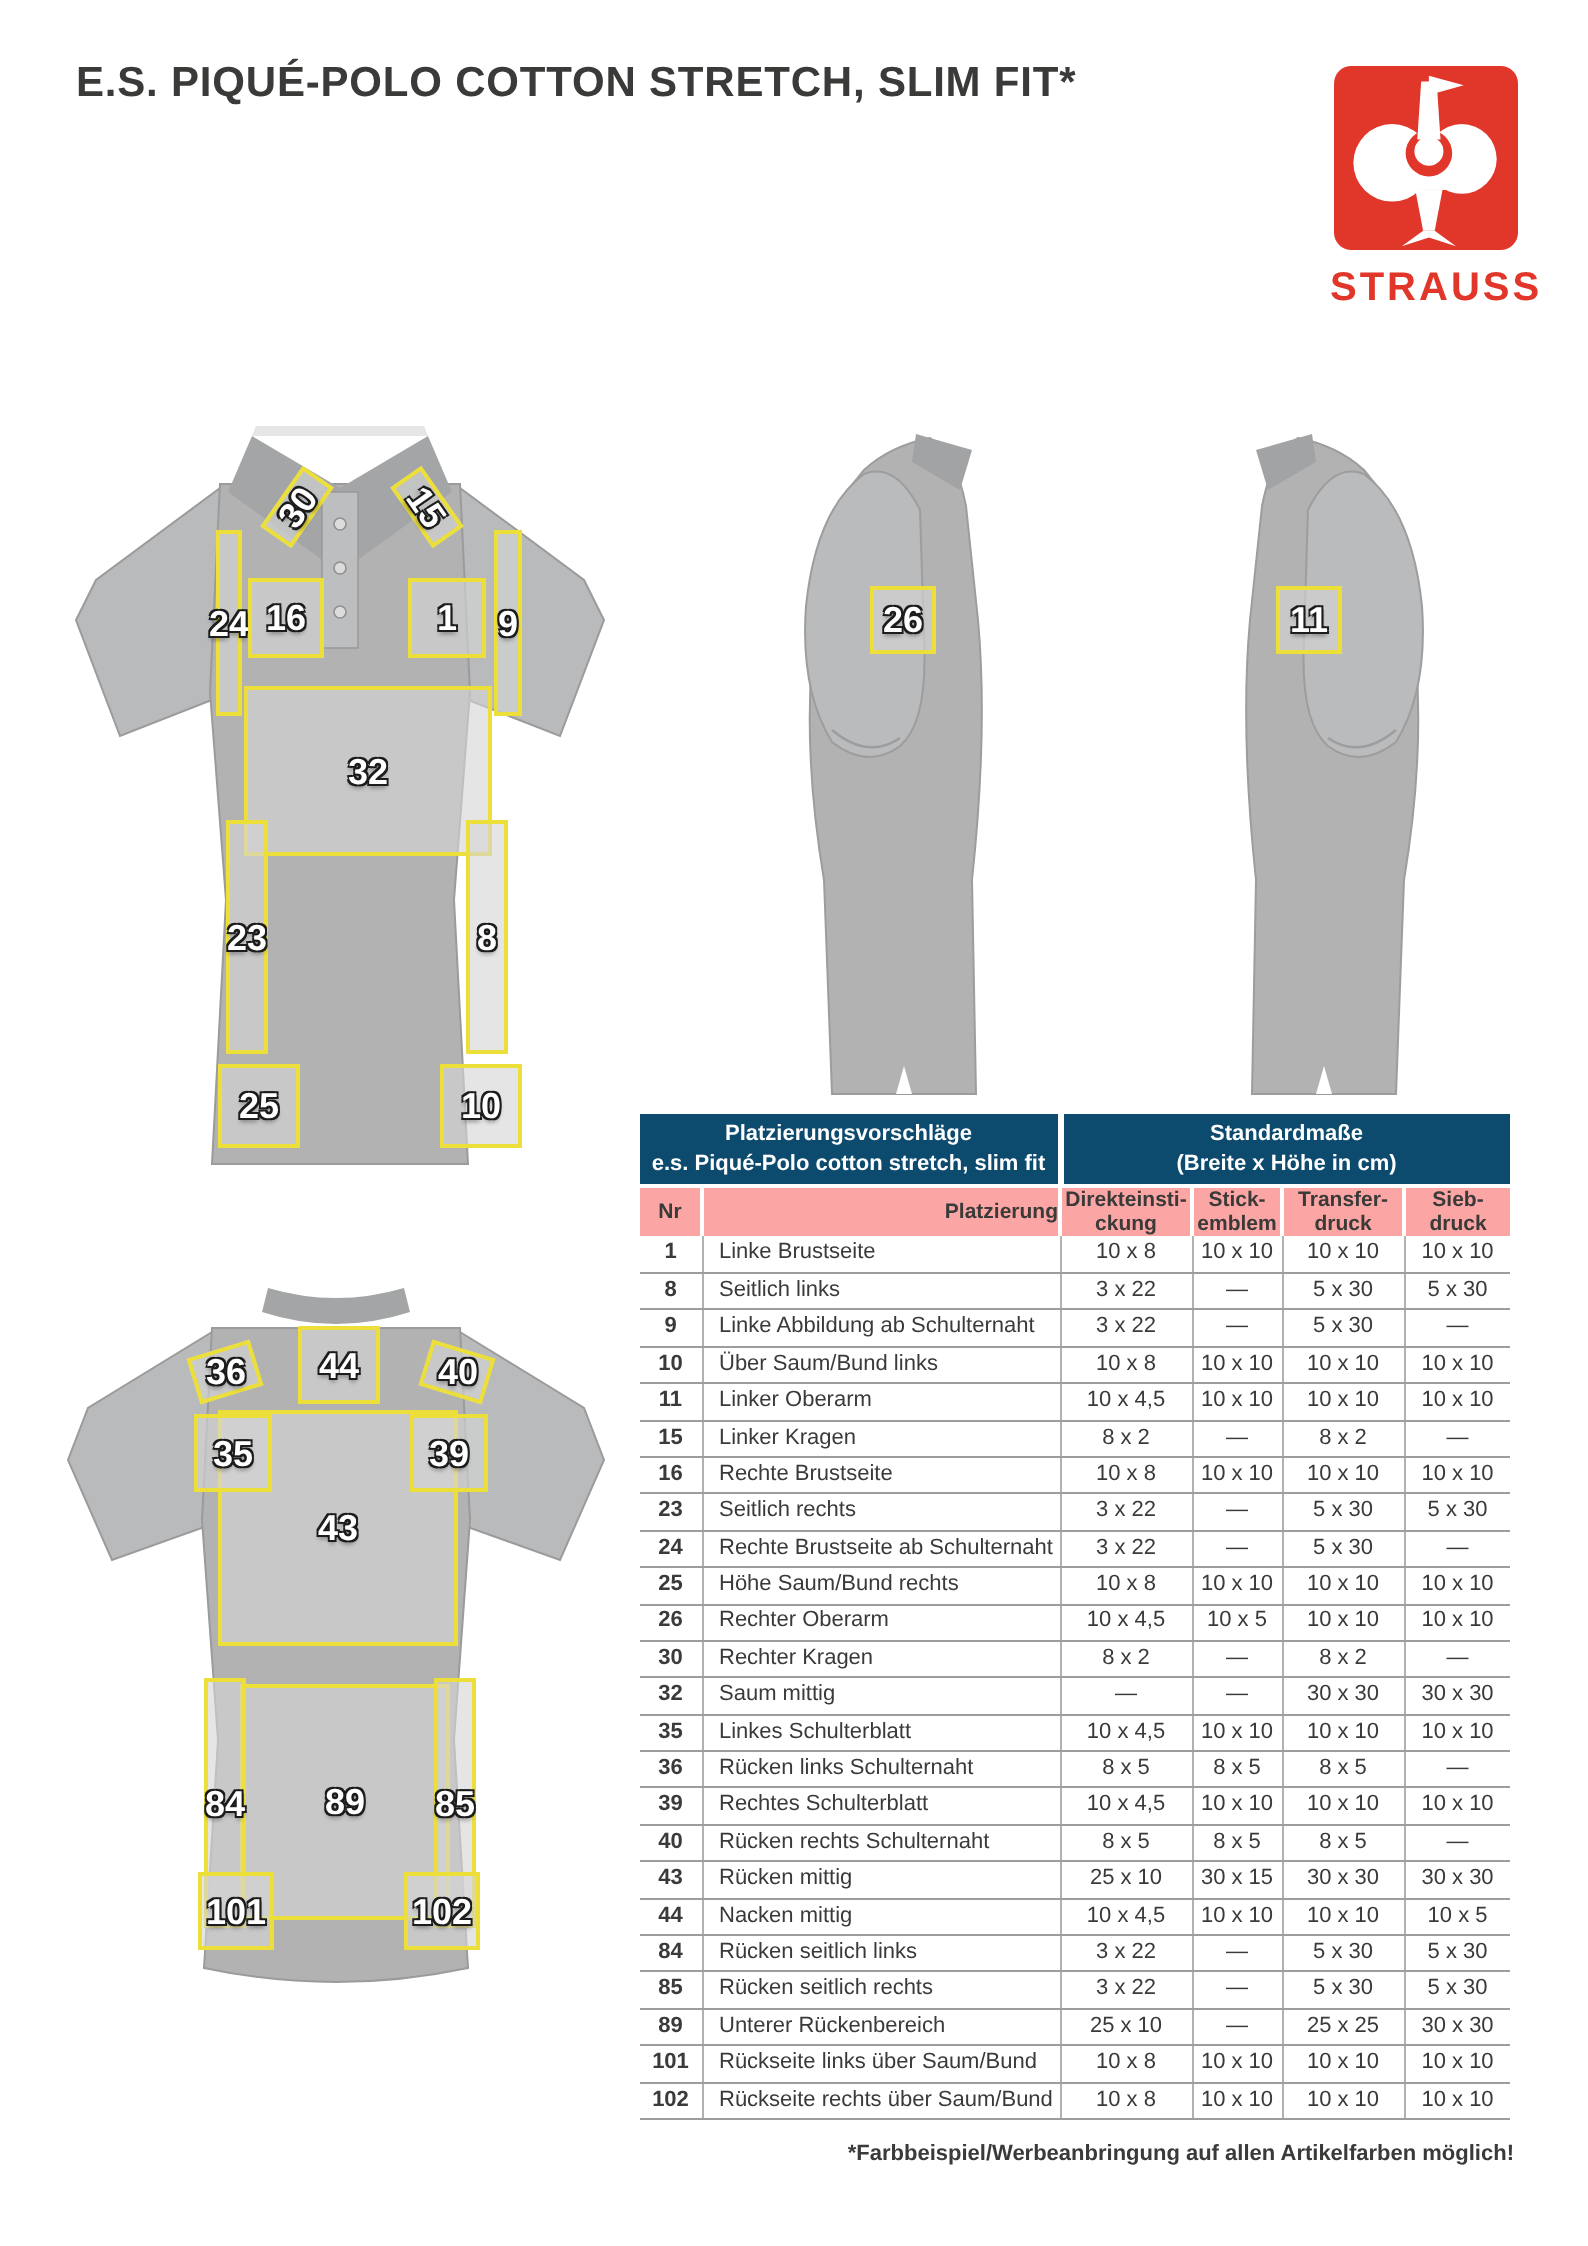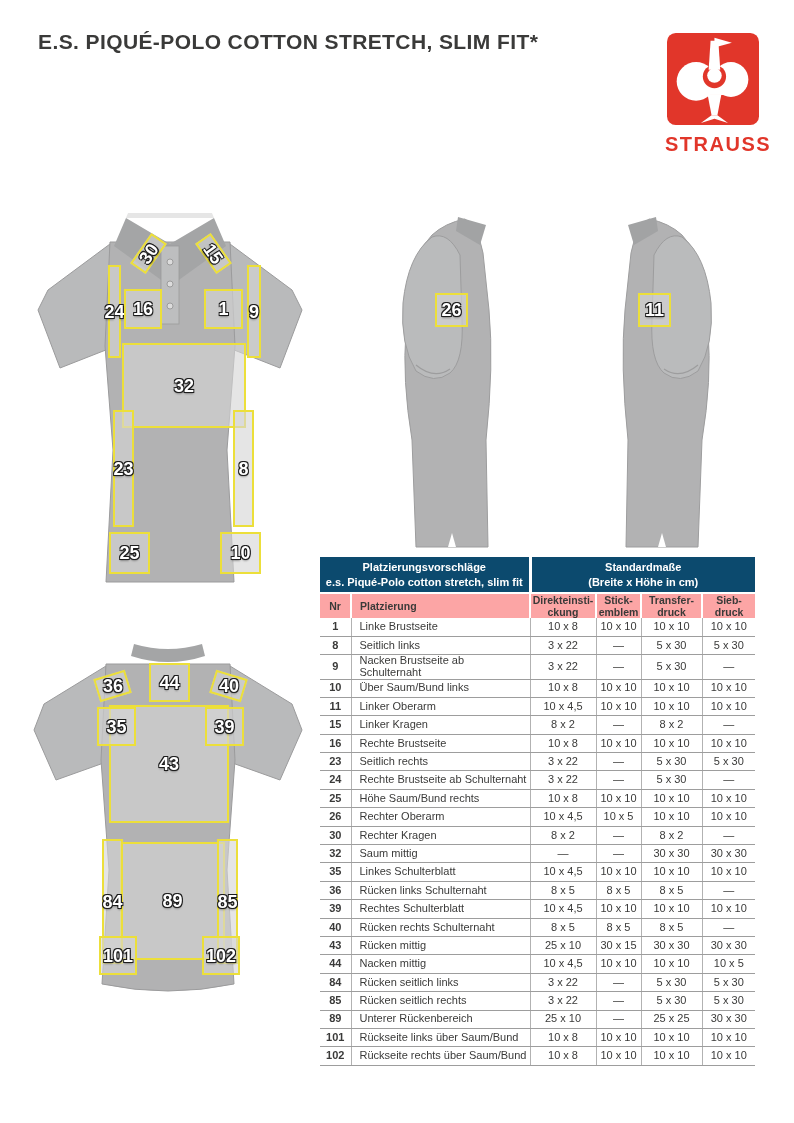--- a/index.html
+++ b/index.html
@@ -63,21 +63,21 @@
   .ptable { position:absolute; left:320px; top:557px; width:435px; border-collapse:collapse;
             table-layout:fixed; font-size:11px; }
   .ptable th, .ptable td { overflow:hidden; }
   .th-red { background:#0c4a6e; color:#fff; font-weight:bold; font-size:11px; line-height:1.35;
             text-align:center; vertical-align:middle; height:36px; white-space:pre-line;
             border-bottom:2px solid #fff; }
   .th-red + .th-red { border-left:3px solid #fff; }
   .th-grey { background:#fca5a5; color:#3a3a39; font-weight:bold; font-size:10.5px; line-height:1.15;
              text-align:center; vertical-align:middle; height:25px; white-space:pre-line; }
   .th-grey + .th-grey { border-left:2px solid #fff; }
-  .th-grey.h-name { text-align:left; padding-left:8px; }
+  .th-grey.h-name { text-align:right; padding-left:8px; }
   .ptable tbody td { height:18.4px; padding:0 2px; border-bottom:1px solid #9d9d9d;
                      background:#fff; text-align:center; vertical-align:middle; line-height:1.05; }
   .ptable tbody td + td { border-left:1px solid #b2b2b2; }
   .ptable tbody td.c-nr { font-weight:bold; }
   .ptable tbody td.c-name { text-align:left; padding-left:8px; }
 
   
   .footnote { position:absolute; right:37px; top:1070px; text-align:right; font-weight:bold;
               font-size:11px; line-height:1.35; color:#3a3a39; }
 </style>
@@ -262,21 +262,21 @@
       <td class="c-nr">8</td>
       <td class="c-name">Seitlich links</td>
       <td class="c-size">3 x 22</td>
       <td class="c-size">—</td>
       <td class="c-size">5 x 30</td>
       <td class="c-size">5 x 30</td>
     </tr>
 
     <tr>
       <td class="c-nr">9</td>
-      <td class="c-name">Nacken Brustseite ab Schulternaht</td>
+      <td class="c-name">Linke Abbildung ab Schulternaht</td>
       <td class="c-size">3 x 22</td>
       <td class="c-size">—</td>
       <td class="c-size">5 x 30</td>
       <td class="c-size">—</td>
     </tr>
 
     <tr>
       <td class="c-nr">10</td>
       <td class="c-name">Über Saum/Bund links</td>
       <td class="c-size">10 x 8</td>
@@ -461,15 +461,16 @@
       <td class="c-name">Rückseite rechts über Saum/Bund</td>
       <td class="c-size">10 x 8</td>
       <td class="c-size">10 x 10</td>
       <td class="c-size">10 x 10</td>
       <td class="c-size">10 x 10</td>
     </tr>
   </tbody>
   </table>
 
   <div class="footnote">
+    <div>*Farbbeispiel/Werbeanbringung auf allen Artikelfarben möglich!</div>
   </div>
 
 </div>
 
 </body></html>

